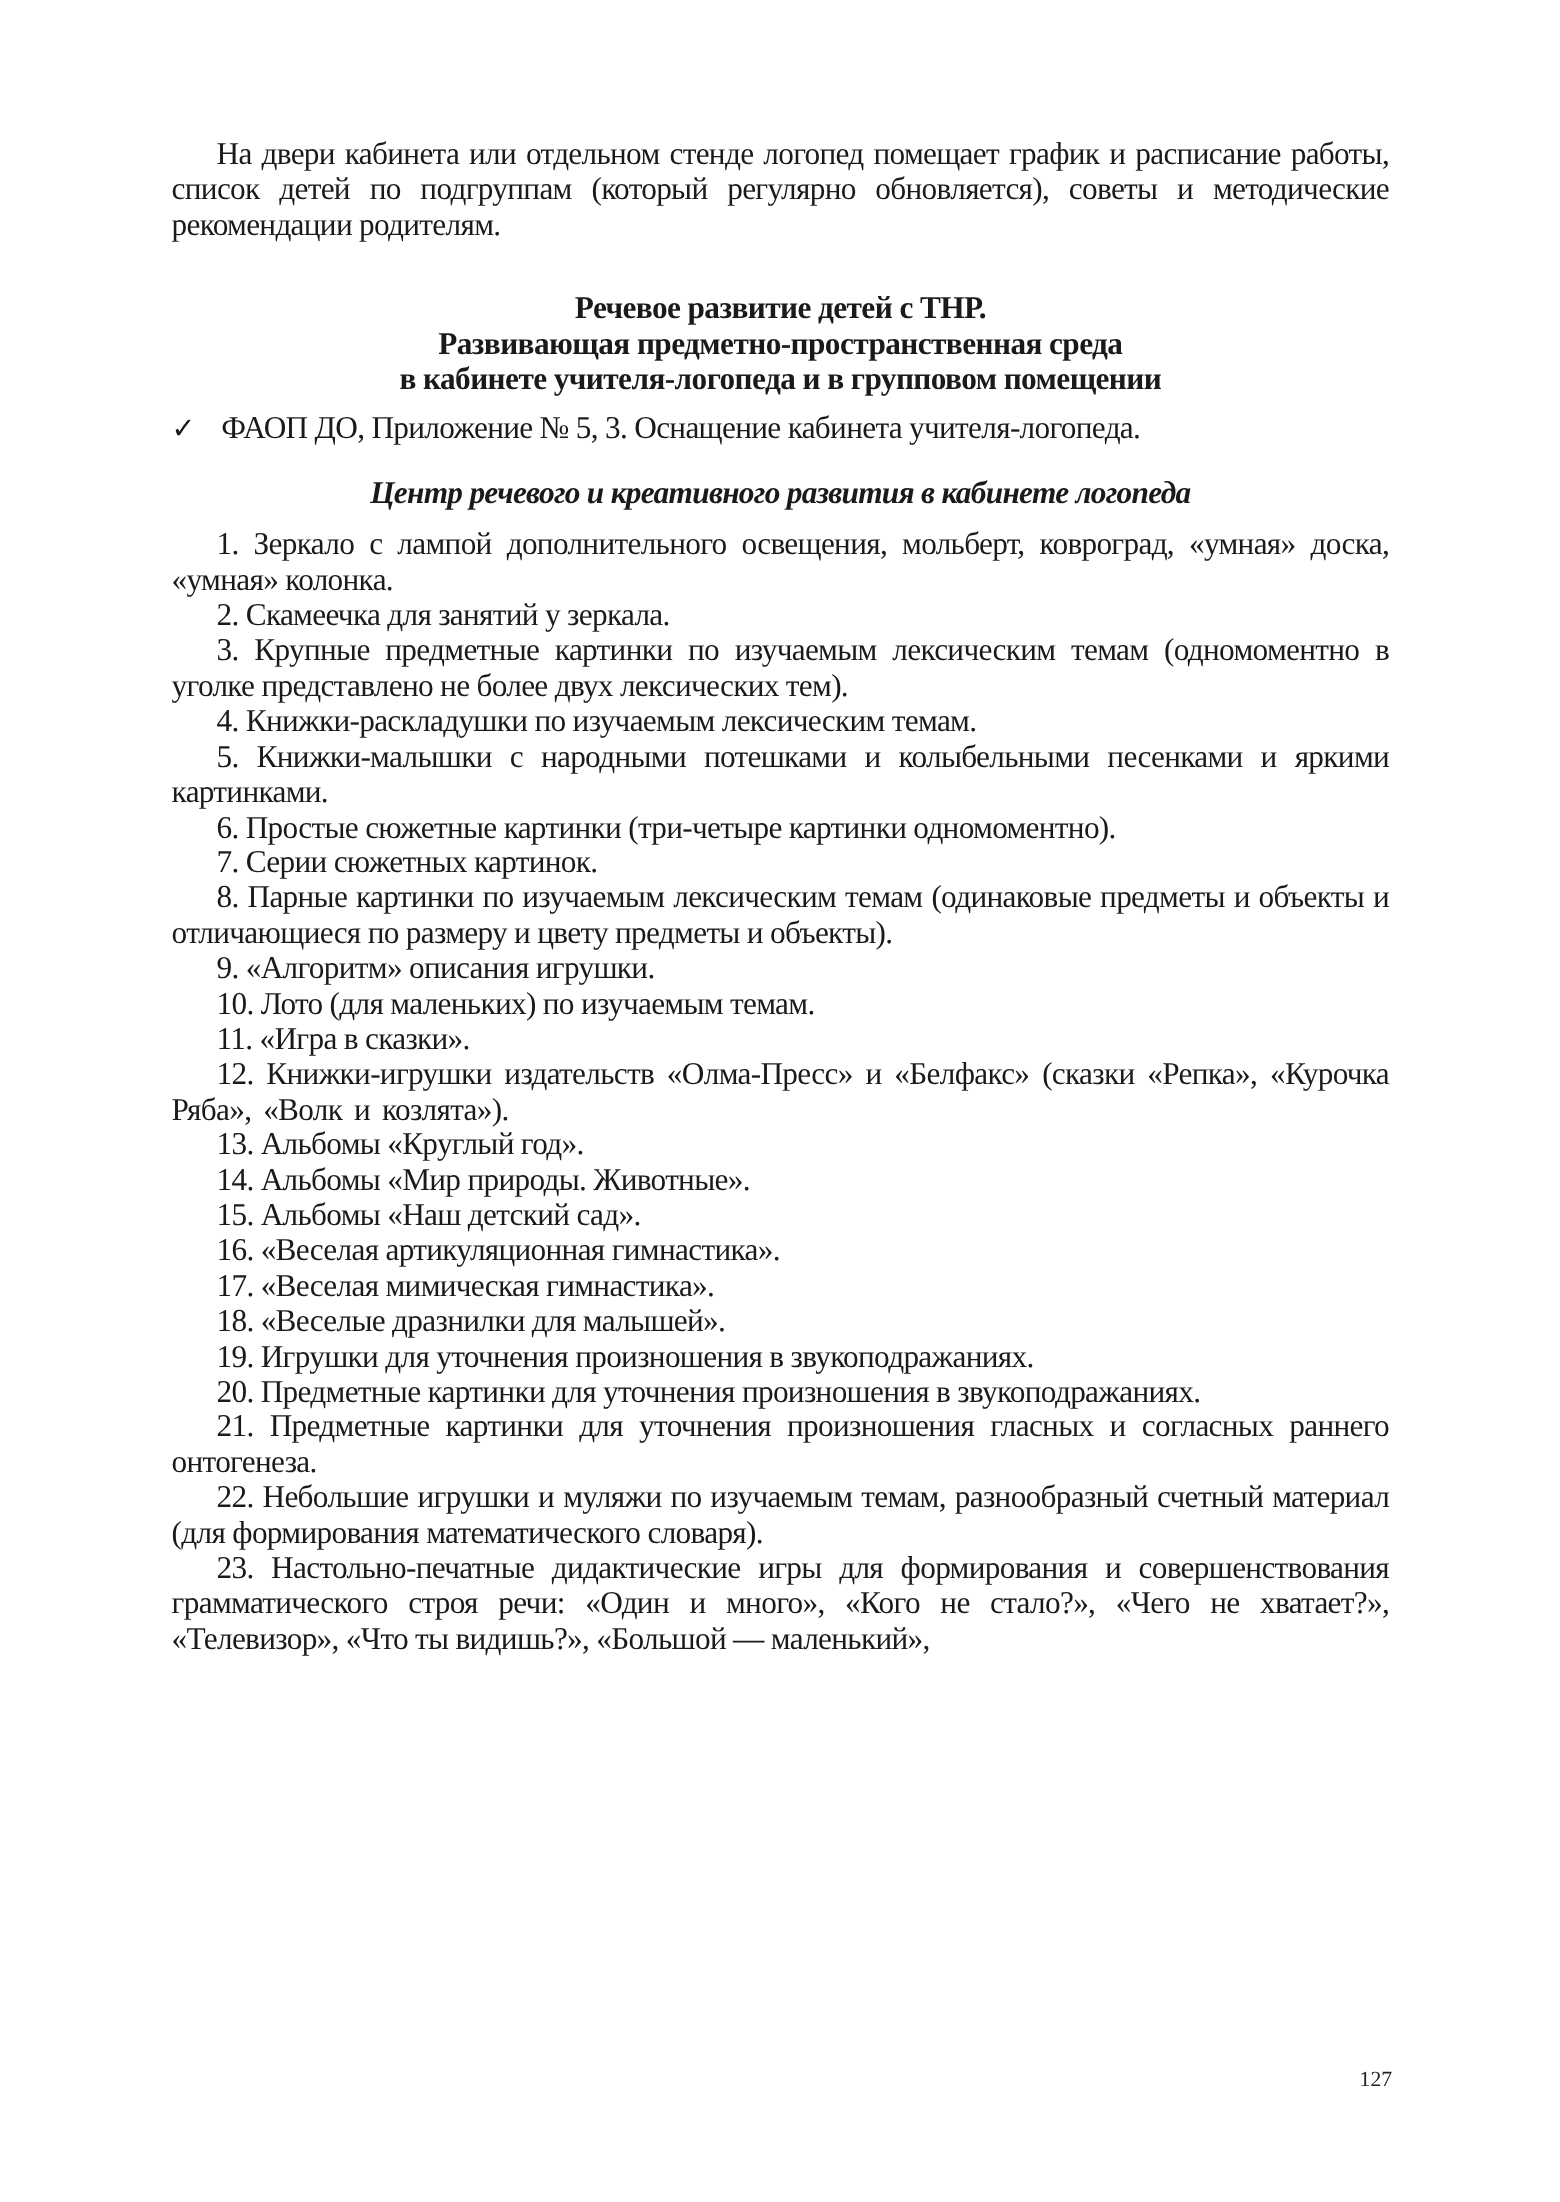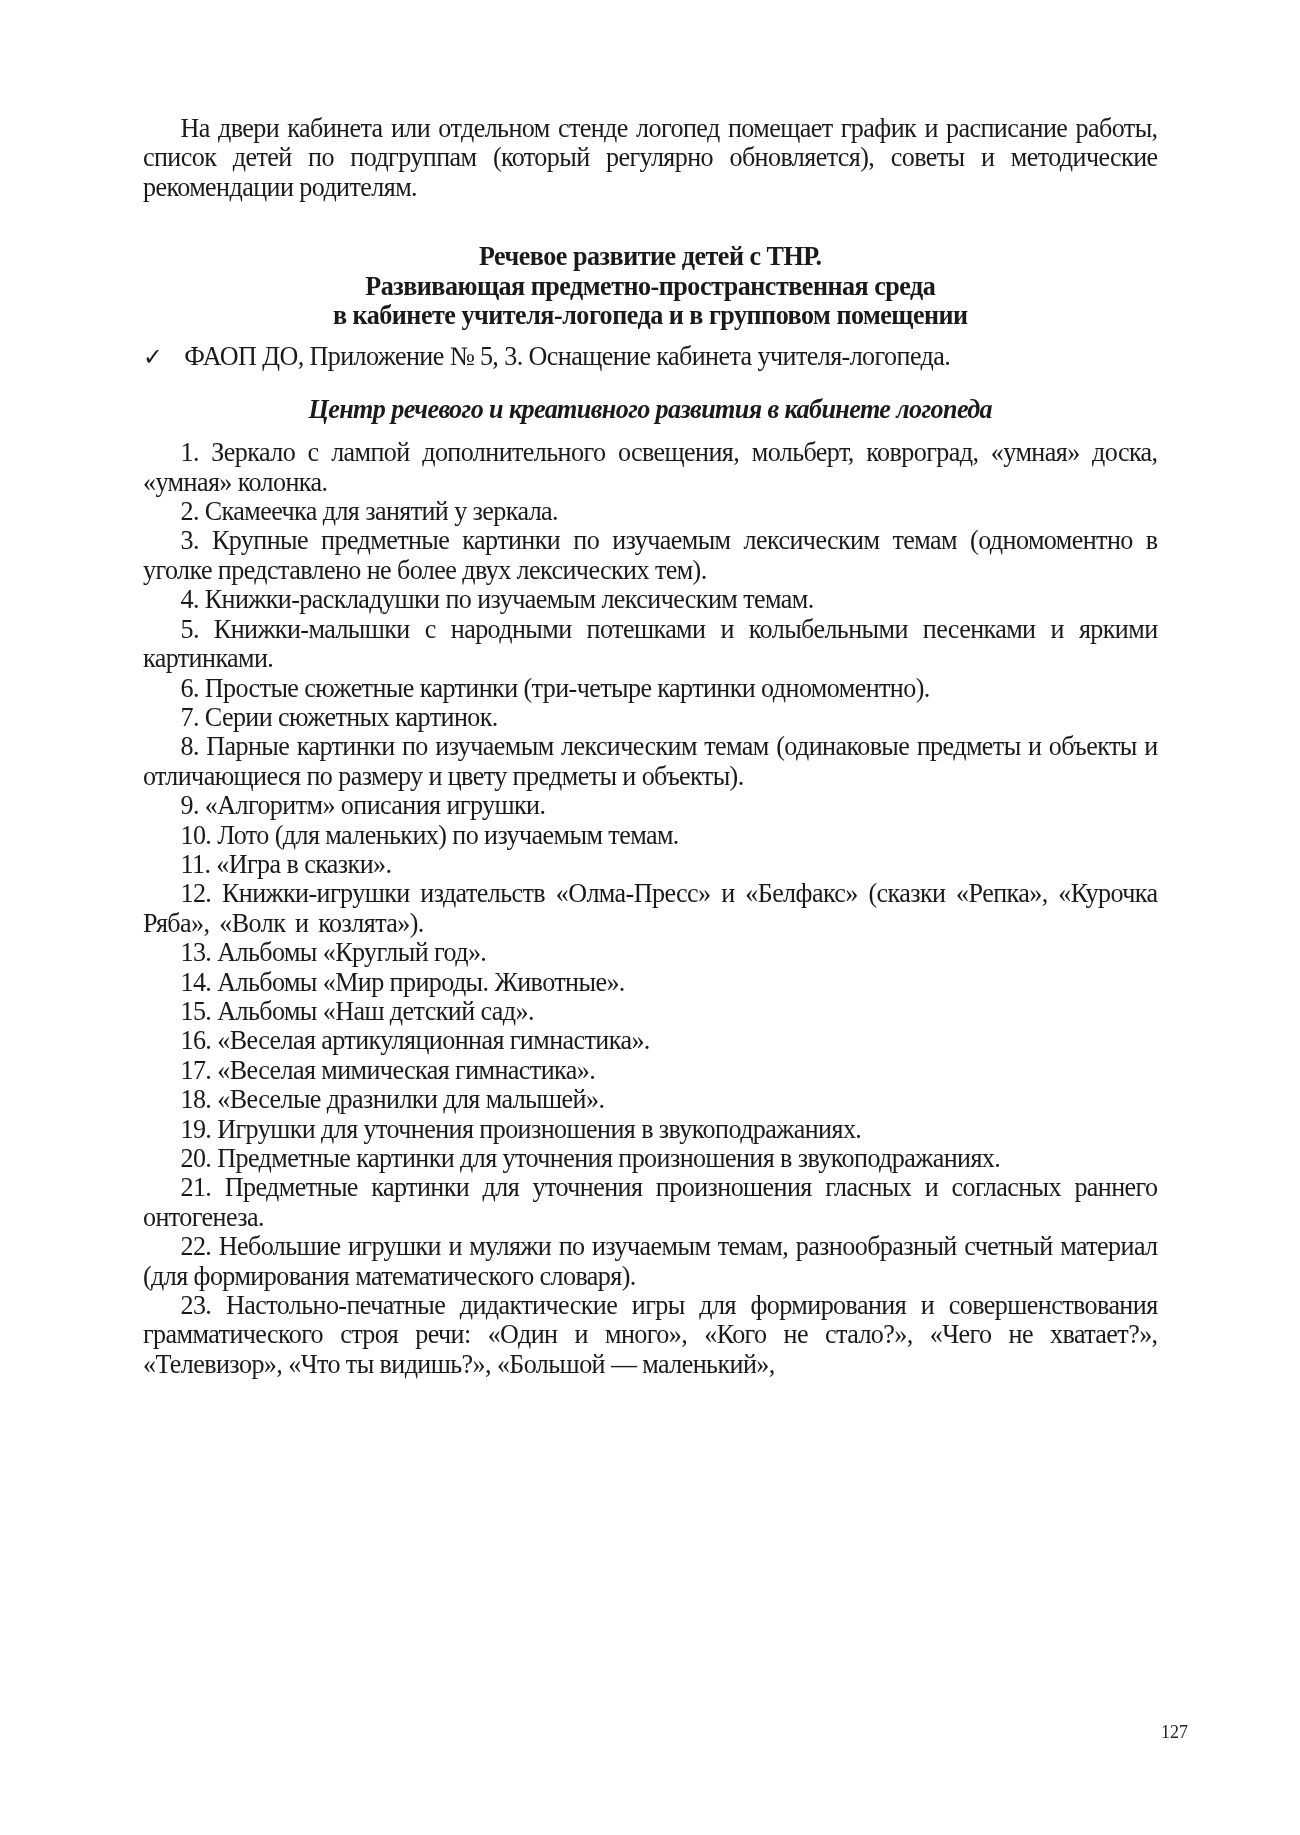--- a/index.html
+++ b/index.html
@@ -42,21 +42,20 @@
   }
   .list-item { text-indent: 38px; }
   .list-item.spaced { word-spacing: 4px; }
   .page-number {
     position: absolute;
     left: 1133px;
     top: 1722px;
     font-family: "Liberation Serif", serif;
     font-size: 18px;
     color: #222;
-    margin-left: 28px;
   }
 </style>
 </head>
 <body>
 
 <div class="page">
   <p class="intro">На двери кабинета или отдельном стенде логопед помещает график и расписание работы, список детей по подгруппам (который регулярно обновляется), советы и методические рекомендации родителям.</p>
 
   <div class="heading-block">
     <p class="heading">Речевое развитие детей с ТНР.</p>

